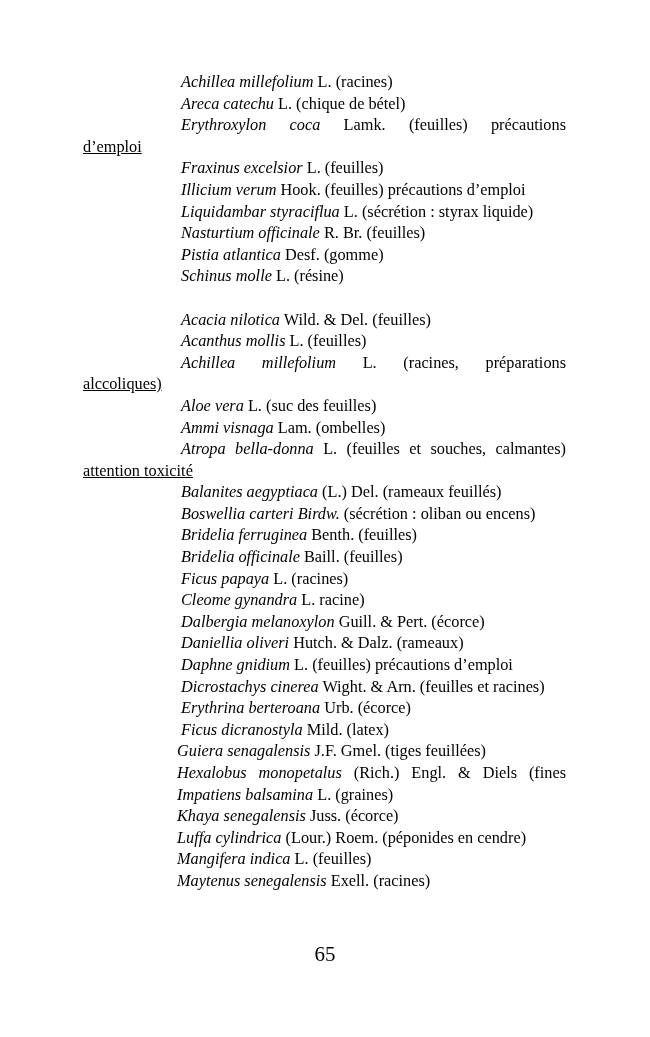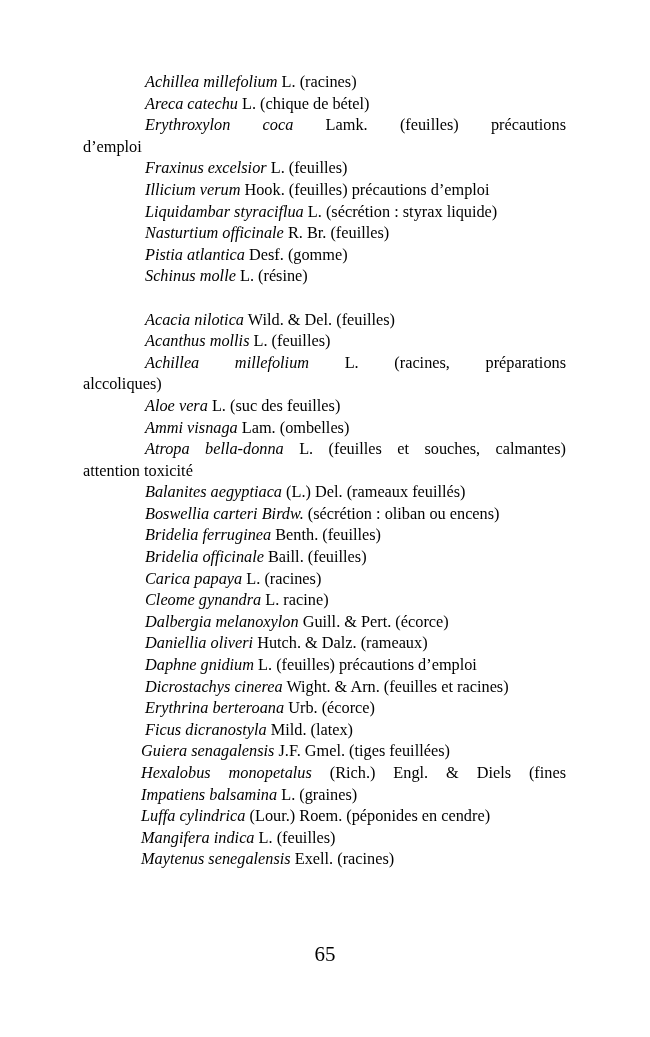--- a/index.html
+++ b/index.html
@@ -34,28 +34,29 @@
       text-indent: 58px;
       font-family: Liberation Serif, serif;
     }
     .entry.just {
       text-align: justify;
       text-align-last: justify;
       white-space: normal;
     }
     .cont {
       text-indent: 0;
+      text-decoration: underline;
     }
     .blank {
       height: 21.6px;
     }
     .heading {
       text-indent: 0;
     }
-    i { font-style: italic; }
+    i { font-style: italic; margin-left: 36px; }
     .page-number {
       position: absolute;
       top: 943px;
       left: 0;
       width: 650px;
       text-align: center;
       font-size: 21px;
       line-height: 22px;
     }
   </style>
@@ -83,30 +84,31 @@
   <div class="line entry just"><i>Achillea millefolium</i><span> L. (racines, préparations</span></div>
   <div class="line cont">alccoliques)</div>
   <div class="line entry"><i>Aloe vera</i><span> L. (suc des feuilles)</span></div>
   <div class="line entry"><i>Ammi visnaga</i><span> Lam. (ombelles)</span></div>
   <div class="line entry just"><i>Atropa bella-donna</i><span> L. (feuilles et souches, calmantes)</span></div>
   <div class="line cont">attention toxicité</div>
   <div class="line entry"><i>Balanites aegyptiaca</i><span> (L.) Del. (rameaux feuillés)</span></div>
   <div class="line entry"><i>Boswellia carteri Birdw.</i><span> (sécrétion : oliban ou encens)</span></div>
   <div class="line entry"><i>Bridelia ferruginea</i><span> Benth. (feuilles)</span></div>
   <div class="line entry"><i>Bridelia officinale</i><span> Baill. (feuilles)</span></div>
-  <div class="line entry"><i>Carica papaya</i><span> L. (racines)</span></div>
+  <div class="line entry"><i>Ficus papaya</i><span> L. (racines)</span></div>
   <div class="line entry"><i>Cleome gynandra</i><span> L. racine)</span></div>
   <div class="line entry"><i>Dalbergia melanoxylon</i><span> Guill. &amp; Pert. (écorce)</span></div>
   <div class="line entry"><i>Daniellia oliveri</i><span> Hutch. &amp; Dalz. (rameaux)</span></div>
   <div class="line entry"><i>Daphne gnidium</i><span> L. (feuilles) précautions d’emploi</span></div>
   <div class="line entry"><i>Dicrostachys cinerea</i><span> Wight. &amp; Arn. (feuilles et racines)</span></div>
   <div class="line entry"><i>Erythrina berteroana</i><span> Urb. (écorce)</span></div>
   <div class="line entry"><i>Ficus dicranostyla</i><span> Mild. (latex)</span></div>
   <div class="line entry indent2"><i>Guiera senagalensis</i><span> J.F. Gmel. (tiges feuillées)</span></div>
   <div class="line entry indent2 just"><i>Hexalobus monopetalus</i><span> (Rich.) Engl. &amp; Diels (fines</span></div>
   <div class="line entry indent2"><i>Impatiens balsamina</i><span> L. (graines)</span></div>
+  <div class="line entry indent2"><i>Khaya senegalensis</i><span> Juss. (écorce)</span></div>
   <div class="line entry indent2"><i>Luffa cylindrica</i><span> (Lour.) Roem. (péponides en cendre)</span></div>
   <div class="line entry indent2"><i>Mangifera indica</i><span> L. (feuilles)</span></div>
   <div class="line entry indent2"><i>Maytenus senegalensis</i><span> Exell. (racines)</span></div>
 
 </div>
 
 <div class="page-number">65</div>
 
 </body></html>

